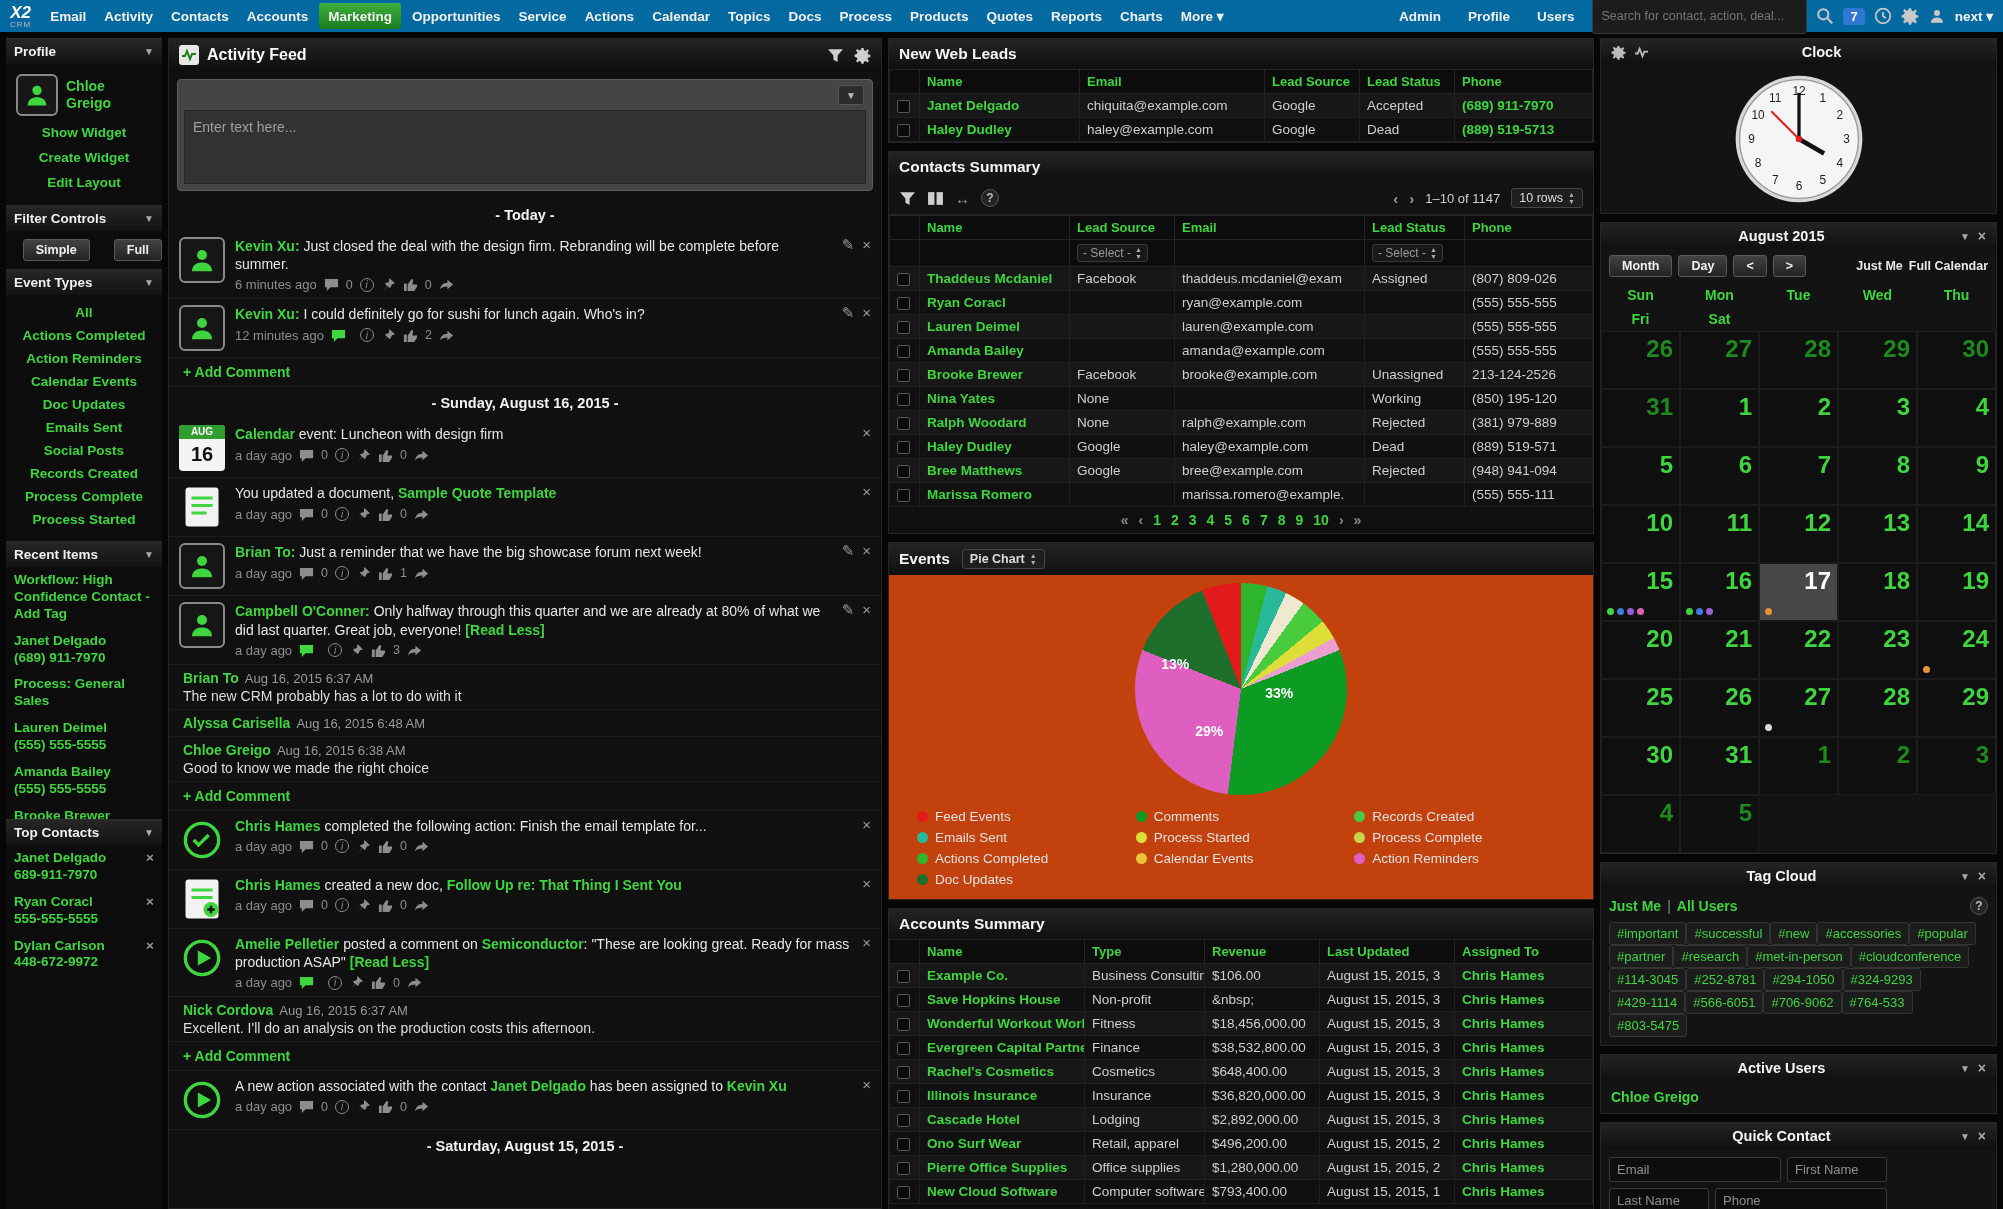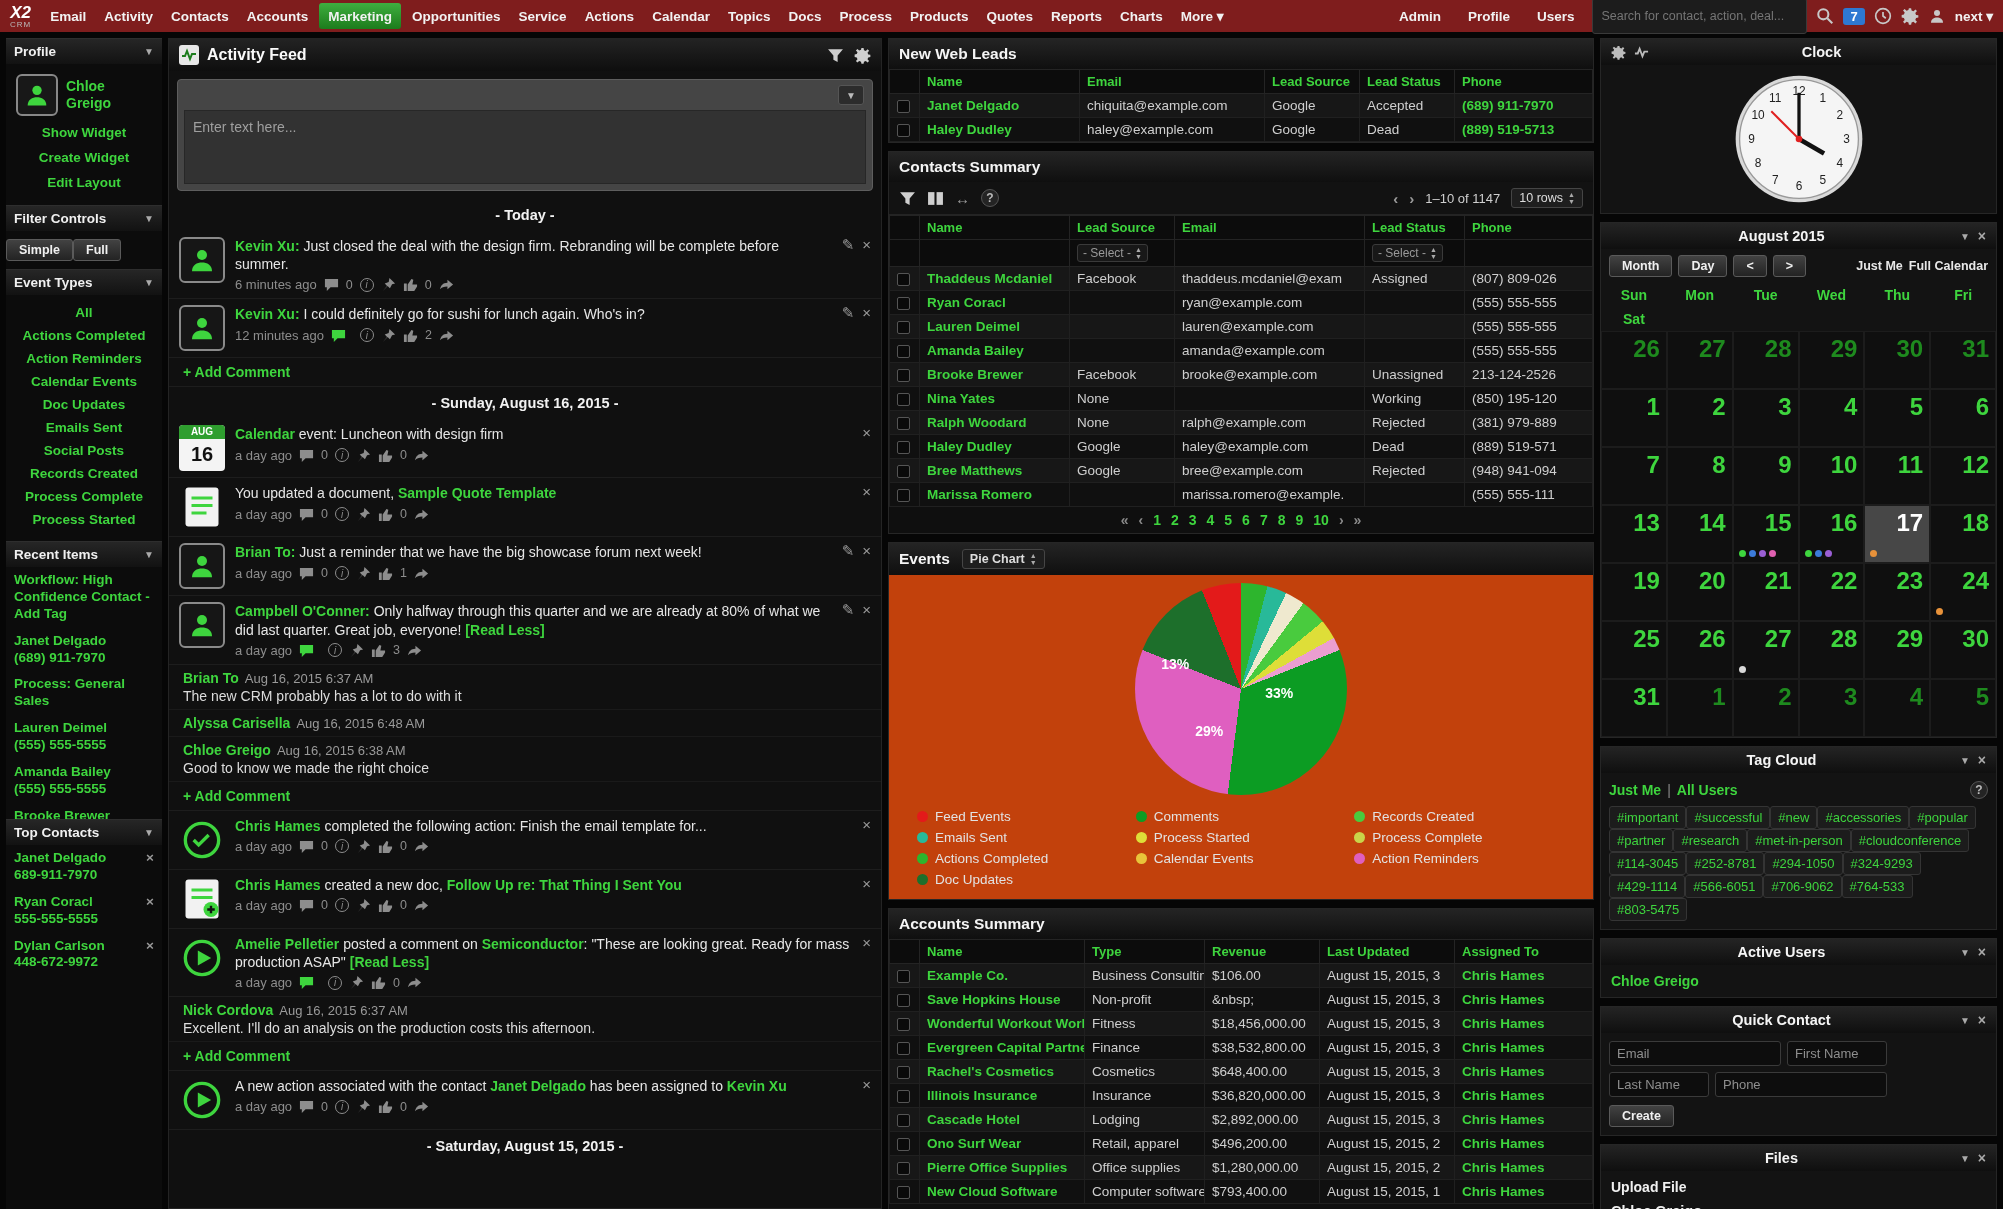--- a/index.html
+++ b/index.html
@@ -1,21 +1,21 @@
 <!DOCTYPE html>
 <html><head>
 <meta charset="utf-8">
 <style>
 *{margin:0;padding:0;box-sizing:border-box}
 :root{--g:#3ed53e;--gdim:#1e8a1e;--bd:#272727;--mut:#979797}
 html,body{width:2003px;height:1209px}
 body{background:#060606;color:#e4e4e4;font-family:"Liberation Sans",sans-serif;overflow:hidden;font-size:14px}
 
 
-.topnav{height:32px;background:#7f1d1d;display:flex;align-items:center;padding:0 10px;white-space:nowrap}
+.topnav{height:32px;background:#0369a1;display:flex;align-items:center;padding:0 10px;white-space:nowrap}
 .logo{display:flex;flex-direction:column;align-items:center;line-height:1;margin-right:10px}
 .logo-x2{font-size:17px;font-weight:bold;color:#fff;font-style:italic}
 .logo-crm{font-size:8px;color:#bbb;letter-spacing:1px}
 .nav-items{display:flex;height:100%}
 .nav-item{display:flex;align-items:center;padding:0 9px;font-weight:bold;color:#f2f2f2;font-size:13.5px;cursor:pointer}
 .nav-item[data-active="true"]{background:linear-gradient(#3fae3f,#1c7c1c);border-radius:3px;margin:3px 2px}
 .nav-right{margin-left:auto;display:flex;align-items:center;gap:9px}
 .nav-search input{width:215px;height:24px;background:#1c1c1c;border:1px solid #3a3a3a;border-radius:3px;color:#ccc;font-size:12.5px;padding:17px 8px}
 .badge{background:#2e78d2;color:#fff;font-weight:bold;font-size:13px;padding:1px 7px;border-radius:3px}
 .nico{width:18px;height:18px;color:#c8c8c8;cursor:pointer}
@@ -31,21 +31,21 @@
 
 
 .sb-head{display:flex;align-items:center;gap:6px;background:linear-gradient(#262626,#121212);color:#f0f0f0;font-weight:bold;padding:5px 8px;font-size:13.5px;border-top:1px solid #2e2e2e;cursor:pointer}
 .chev{color:#aaa;font-size:10px;margin-left:auto}
 .sb-body{padding:6px 4px 10px}
 .profile-row{display:flex;align-items:center;gap:8px;padding:4px 6px}
 .avatar{width:42px;height:42px;border:2px solid #888;border-radius:6px;background:#181818;display:flex;align-items:center;justify-content:center;flex:none}
 .avatar svg{width:28px;height:28px;color:var(--g)}
 .sb-name{color:var(--g);font-weight:bold;font-size:14px;line-height:1.2}
 .sb-link{color:var(--g);font-weight:bold;text-align:center;padding:5px 0;cursor:pointer}
-.fc-row{display:flex;gap:0;justify-content:flex-start;padding:8px 0}
+.fc-row{display:flex;gap:24px;justify-content:flex-end;padding:8px 0}
 .btn{background:linear-gradient(#424242,#232323);border:1px solid #5a5a5a;border-radius:3px;color:#f0f0f0;font-weight:bold;font-size:12.5px;padding:3px 12px;cursor:pointer}
 .evt-item{color:var(--g);font-weight:bold;text-align:center;padding:4px 0;cursor:pointer}
 .ri-body{height:252px;overflow:hidden}
 .ri-item{padding:5px 8px;color:var(--g);font-weight:bold;line-height:1.25;cursor:pointer}
 .tc-item{display:flex;align-items:flex-start;padding:5px 8px;color:var(--g);font-weight:bold;line-height:1.25;cursor:pointer}
 .tc-x{margin-left:auto;color:#999;cursor:pointer}
 
 
 .feed-head{display:flex;align-items:center;gap:8px;padding:6px 10px;background:linear-gradient(#232323,#0e0e0e)}
 .pulse-box{width:20px;height:20px;background:#e8e8e8;border-radius:3px;display:flex;align-items:center;justify-content:center}
@@ -125,21 +125,21 @@
 .rwidget{background:#131313;border:1px solid #262626}
 .rtitle{padding:5px 10px;font-size:14.5px;font-weight:bold;color:#f5f5f5;background:linear-gradient(#242424,#0f0f0f);display:flex;align-items:center;gap:8px}
 .rtitle .t{flex:1;text-align:center}
 .rt-ico{width:15px;height:15px;color:#bbb;cursor:pointer}
 .rt-ico svg{width:100%;height:100%}
 .rt-x{color:#aaa;cursor:pointer;font-size:14px}
 .clock-body{display:flex;justify-content:center;padding:8px}
 .cal-controls{display:flex;align-items:center;gap:6px;padding:6px 8px}
 .cal-controls .sp{flex:1}
 .cal-link{color:#e8e8e8;font-weight:bold;font-size:12.5px;cursor:pointer}
-.cal-grid{display:grid;grid-template-columns:repeat(6,1fr)}
+.cal-grid{display:grid;grid-template-columns:repeat(5,1fr)}
 .dow{color:var(--g);font-weight:bold;text-align:center;font-size:14px;padding:4px 0}
 .cal-cell{height:58px;border:1px solid #1c1c1c;position:relative;text-align:right;padding:3px 6px;font-size:24px;font-weight:bold;color:var(--g);cursor:pointer;background:#0f0f0f}
 .cal-cell[data-dim="true"]{color:#1e8a1e}
 .cal-cell[data-sel="true"]{background:#474747;color:#fff}
 .dots{position:absolute;left:5px;bottom:5px;display:flex;gap:3px}
 .dot{width:7px;height:7px;border-radius:50%}
 .tag-body{padding:8px}
 .tagbar{display:flex;align-items:center;margin-bottom:7px;gap:6px}
 .taglink{color:var(--g);font-weight:bold;cursor:pointer}
 .tagsep{color:#888}

